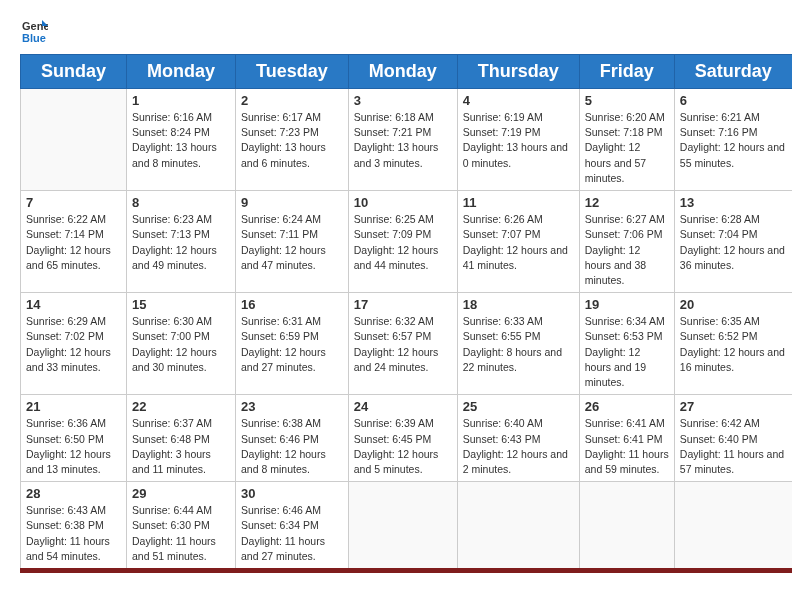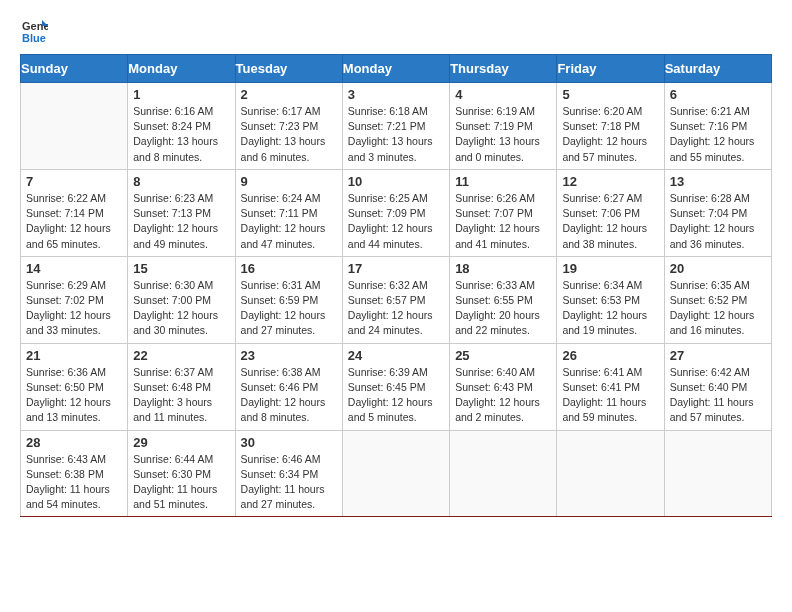--- a/index.html
+++ b/index.html
@@ -40,23 +40,23 @@
       margin-top: 2px;
     }
     .calendar {
       width: 100%;
       border-collapse: collapse;
       border: 1px solid #ccc;
     }
     .calendar th {
       background: #2979c5;
       color: #fff;
-      font-size: 13px;
+      font-size: 18px;
       font-weight: bold;
-      padding: 6px 0;
+      padding: 6px 20px;
       text-align: left;
       border: 1px solid #2063a8;
     }
     .calendar td {
       vertical-align: top;
       border: 1px solid #ccc;
       padding: 4px 5px;
       width: calc(100% / 7);
       min-height: 80px;
       font-size: 10.5px;
@@ -70,21 +70,21 @@
       font-size: 13px;
       font-weight: bold;
       display: block;
       margin-bottom: 2px;
     }
     .cell-line {
       display: block;
       line-height: 1.45;
     }
     .last-row td {
-      border-bottom: 1px solid #7f1d1d;
+      border-bottom: 5px solid #7f1d1d;
     }
   </style>
 </head>
 <body>
 
 <div class="header">
   <div class="logo">
     <svg class="logo-icon" viewBox="0 0 28 28">
       <text x="2" y="14" font-size="11" font-weight="bold" fill="#333">General</text>
       <text x="2" y="26" font-size="11" font-weight="bold" fill="#1a73c8">Blue</text>
@@ -215,21 +215,21 @@
         <td>
           <span class="day-num">17</span>
           <span class="cell-line">Sunrise: 6:32 AM</span>
           <span class="cell-line">Sunset: 6:57 PM</span>
           <span class="cell-line">Daylight: 12 hours and 24 minutes.</span>
         </td>
         <td>
           <span class="day-num">18</span>
           <span class="cell-line">Sunrise: 6:33 AM</span>
           <span class="cell-line">Sunset: 6:55 PM</span>
-          <span class="cell-line">Daylight: 20 hours and 22 minutes.</span>
+          <span class="cell-line">Daylight: 8 hours and 22 minutes.</span>
         </td>
         <td>
           <span class="day-num">19</span>
           <span class="cell-line">Sunrise: 6:34 AM</span>
           <span class="cell-line">Sunset: 6:53 PM</span>
           <span class="cell-line">Daylight: 12 hours and 19 minutes.</span>
         </td>
         <td>
           <span class="day-num">20</span>
           <span class="cell-line">Sunrise: 6:35 AM</span>

